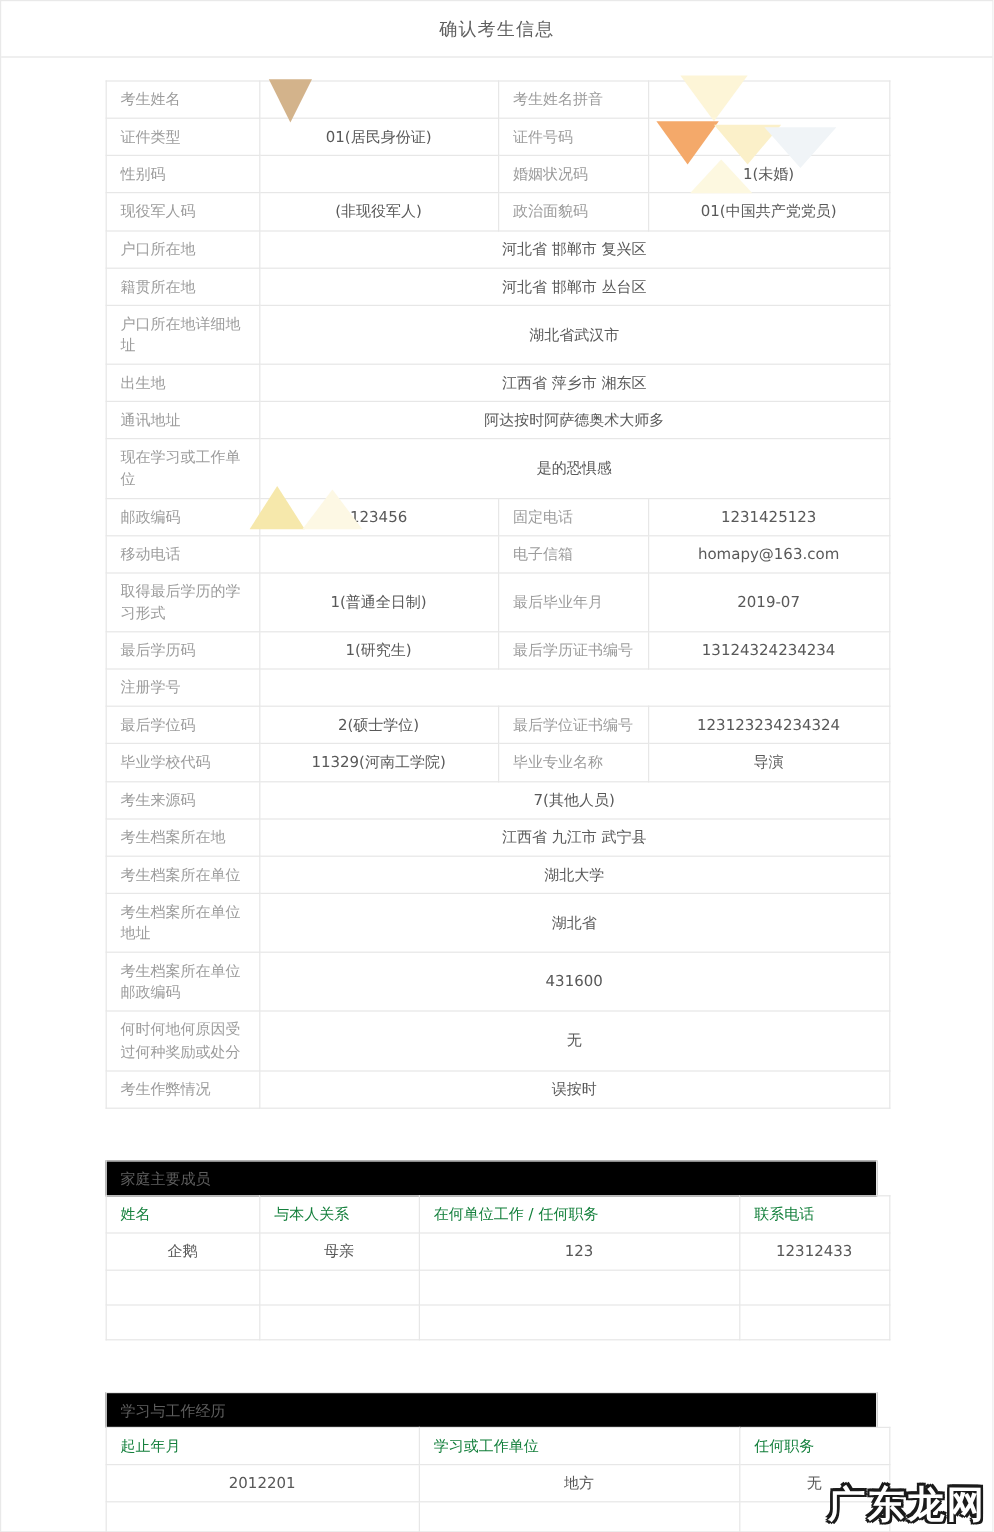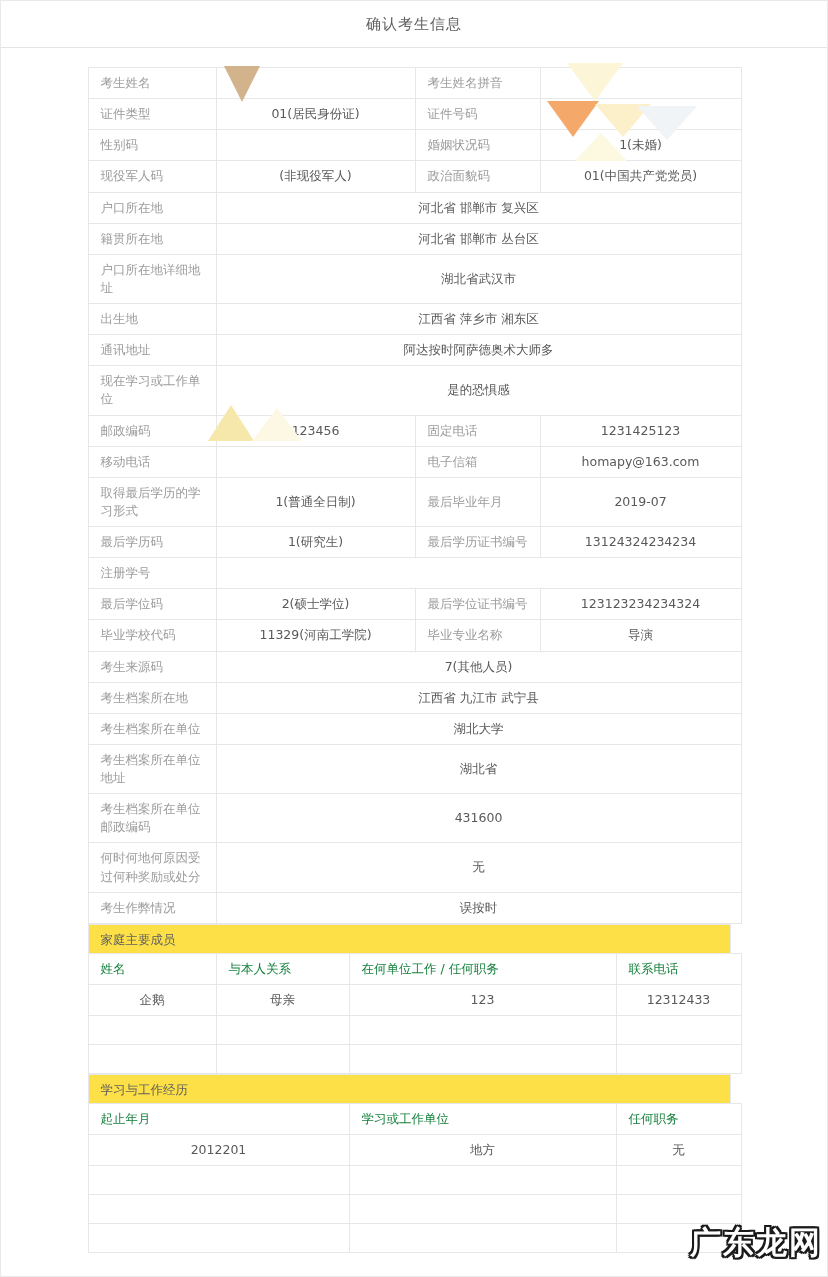--- a/index.html
+++ b/index.html
@@ -31,31 +31,31 @@
     vertical-align:middle;
     word-break:break-all;
     line-height:1.45;
   }
   td.lbl{color:#9c9c9c;background:#fff;}
   td.val{color:#595959;text-align:center;}
   td.hdr{color:#15803d;}
   .censored{color:#c4c4c4;filter:blur(0.5px);letter-spacing:1px;}
   .section-bar{
     width:629px;height:17px;
-    background:#fde047;
+    background:#000000;
     border:1px solid #e7e7e7;border-bottom:none;
     color:#5f5f5f;font-size:12.5px;
-    padding:6px 0 6px 12px;line-height:17px;
+    padding:6px 0 6px 12px;line-height:17px;margin-top:43px;
   }
   .stack > table{margin-top:-1px;}
   
   .tri{position:absolute;width:0;height:0;pointer-events:none;}
   
   .site-mark{
-    position:absolute;right:5px;bottom:12px;
+    position:absolute;right:5px;bottom:1px;
     font-size:31px;font-weight:bold;color:#fff;letter-spacing:2px;
     text-shadow:
       -2px -2px 0 #1a1a1a, 2px -2px 0 #1a1a1a,
       -2px  2px 0 #1a1a1a, 2px  2px 0 #1a1a1a,
       -2px  0   0 #1a1a1a, 2px  0   0 #1a1a1a,
        0   -2px 0 #1a1a1a, 0    2px 0 #1a1a1a;
   }
 </style>
 </head>
 <body>

